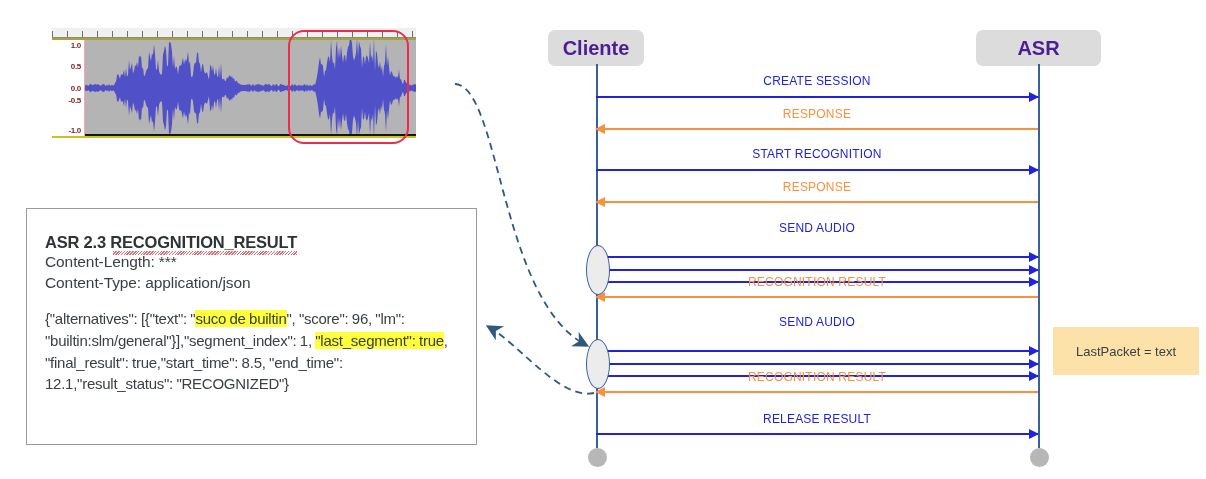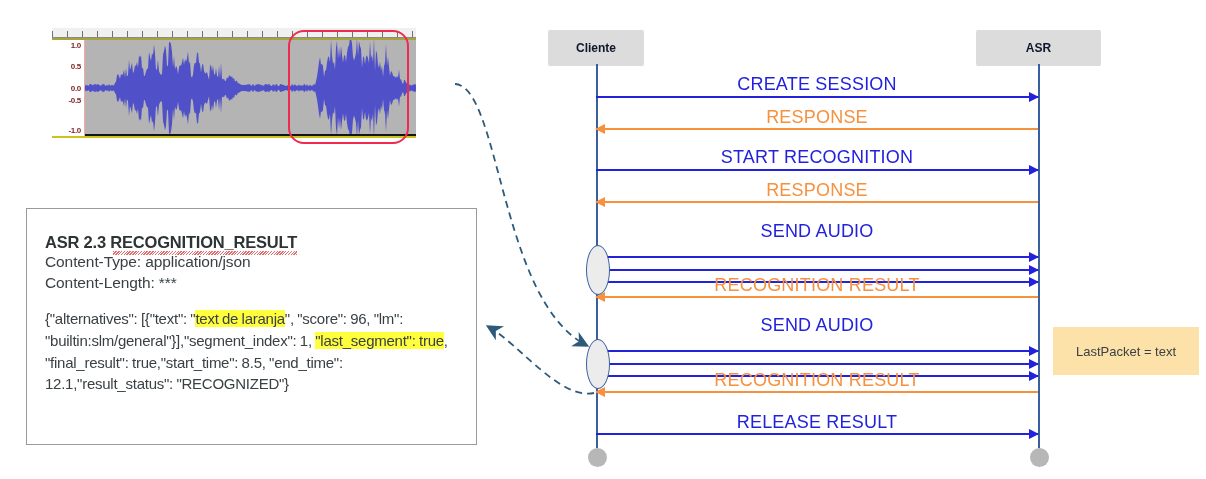--- a/index.html
+++ b/index.html
@@ -34,25 +34,25 @@
      background-image:repeating-linear-gradient(135deg,#e05a5a 0 1px,transparent 1px 2px);
      opacity:.9;}
   .asr-hdr{font-size:15.5px;color:#3a4145;line-height:1.33;letter-spacing:-0.1px;}
   #asr-json{margin-top:15px;font-size:15px;color:#3a4145;line-height:1.45;
             letter-spacing:-0.25px;word-spacing:-0.5px;}
   .hl{background:#ffff3c;}
 
   
   #seq{left:548px;top:14px;width:650px;height:460px;}
   .lifeline{position:absolute;width:2px;background:#3a5fa0;}
-  .actor-box{position:absolute;background:#dcdcdc;border-radius:2px;
+  .actor-box{position:absolute;background:#dcdcdc;border-radius:7px;
              display:flex;align-items:center;justify-content:center;
-             font-size:12px;font-weight:bold;color:#0f172a;}
+             font-size:20px;font-weight:bold;color:#4c1d95;}
   .term-dot{position:absolute;width:19px;height:19px;border-radius:50%;background:#b7b7b7;}
-  .msg-label{position:absolute;font-size:18px;letter-spacing:0.2px;white-space:nowrap;
+  .msg-label{position:absolute;font-size:12px;letter-spacing:0.2px;white-space:nowrap;
              text-align:center;}
   .msg-label.req{color:#2222dd;}
   .msg-label.resp{color:#f7913d;}
   .arrow{position:absolute;height:2px;}
   .arrow.req{background:#2222dd;}
   .arrow.resp{background:#f7913d;height:1.6px;}
   .arrow .head{position:absolute;width:0;height:0;top:50%;}
   .arrow.req .head{right:-1px;transform:translateY(-50%);
        border-top:5.5px solid transparent;border-bottom:5.5px solid transparent;
        border-left:10px solid #2222dd;}
@@ -119,23 +119,23 @@
   <div id="wf-blackline"></div>
   <div id="wf-bottomline"></div>
 </div>
 <div class="abs" id="wave-highlight"></div>
 
 <div class="abs" id="asr-box">
   <div id="asr-title">
     <span>ASR 2.3 RECOGNITION_RESULT</span>
     <span class="squiggle"></span>
   </div>
+  <div class="asr-hdr">Content-Length: ***</div>
   <div class="asr-hdr">Content-Type: application/json</div>
-  <div class="asr-hdr">Content-Length: ***</div>
-  <div id="asr-json"><span>{"alternatives": [{"text": "</span><span class="hl">text de laranja</span><span>", "score": 96, "lm": "builtin:slm/general"}],"segment_index": 1, </span><span class="hl">"last_segment": true</span><span>, "final_result": true,"start_time": 8.5, "end_time": 12.1,"result_status": "RECOGNIZED"}</span></div>
+  <div id="asr-json"><span>{"alternatives": [{"text": "</span><span class="hl">suco de builtin</span><span>", "score": 96, "lm": "builtin:slm/general"}],"segment_index": 1, </span><span class="hl">"last_segment": true</span><span>, "final_result": true,"start_time": 8.5, "end_time": 12.1,"result_status": "RECOGNIZED"}</span></div>
 </div>
 
 <div class="abs" id="seq">
     <div class="actor-box" style="left: 0px; top: 16px; width: 96px; height: 36px;">Cliente</div>
     <div class="actor-box" style="left: 428px; top: 16px; width: 125px; height: 36px;">ASR</div>
     <div class="lifeline" style="left: 48px; top: 50px; height: 384px;"></div>
     <div class="term-dot" style="left: 39.5px; top: 434px;"></div>
     <div class="lifeline" style="left: 490px; top: 50px; height: 384px;"></div>
     <div class="term-dot" style="left: 481.5px; top: 434px;"></div>
     <div class="arrow req" style="left: 48px; width: 442px; top: 82px;">

